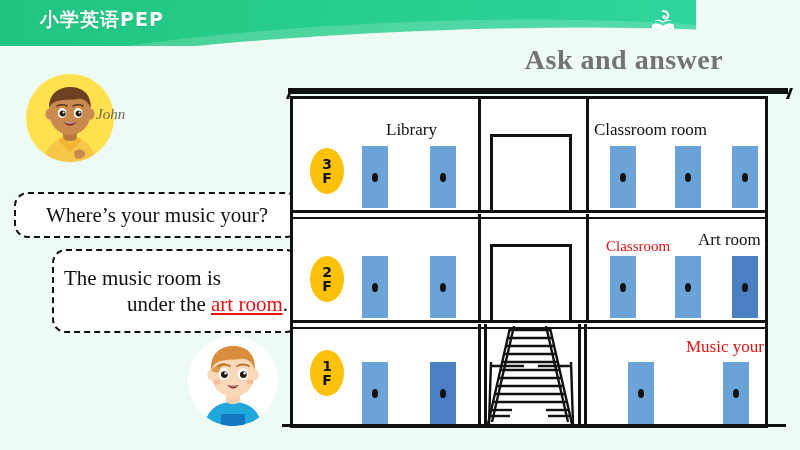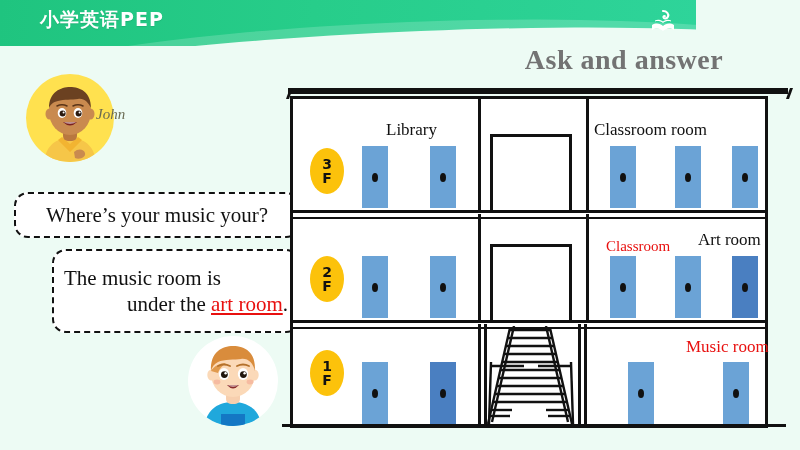--- a/index.html
+++ b/index.html
@@ -355,21 +355,21 @@
     <span>1</span>
     <span>F</span>
   </div>
   <div class="door" style="left:74px;top:274px;">
       <span class="knob"></span>
     </div>
   <div class="door dark" style="left:142px;top:274px;">
       <span class="knob"></span>
     </div>
 
-  <div class="room-label red" style="left:398px;top:249px;">Music room</div>
+  <div class="room-label red" style="left:398px;top:249px;">Music your</div>
   <div class="door" style="left:340px;top:274px;">
       <span class="knob"></span>
     </div>
   <div class="door" style="left:435px;top:274px;">
       <span class="knob"></span>
     </div>
 
   <div class="stairs">
     <svg width="92" height="100" viewBox="0 0 92 100">
       <g stroke="#111" stroke-width="2.4" fill="none">

